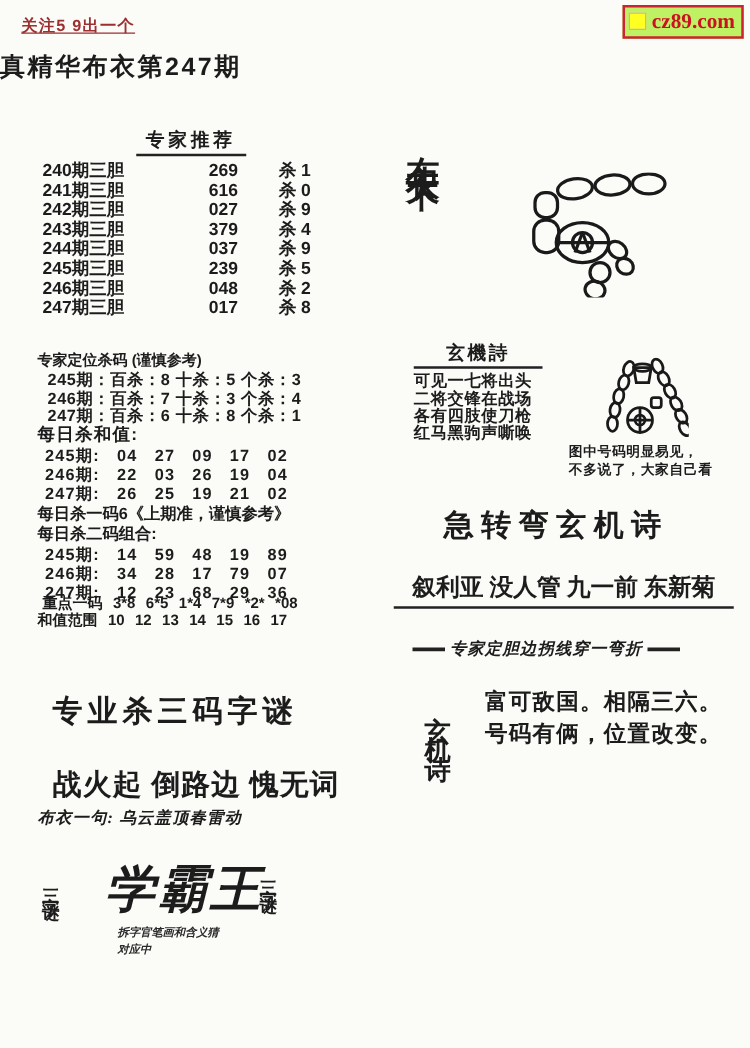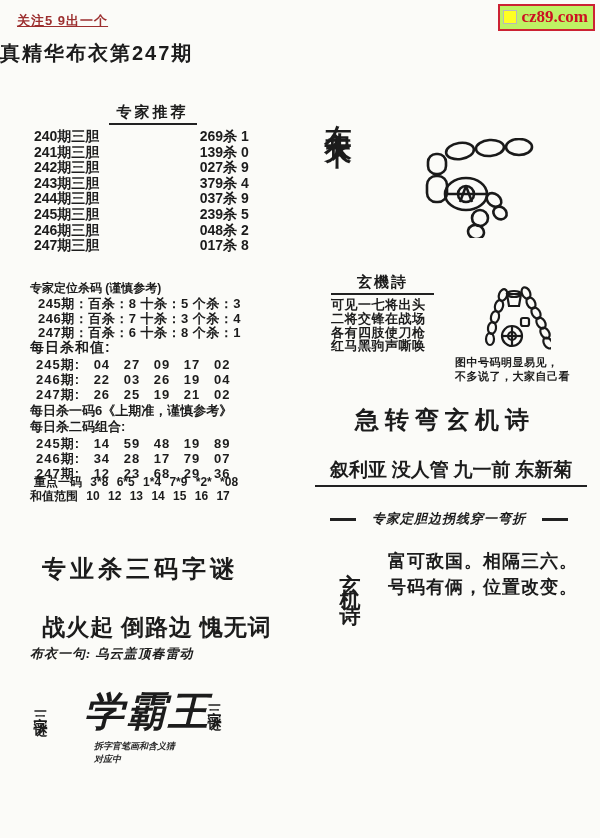--- a/index.html
+++ b/index.html
@@ -22,21 +22,21 @@
   .main-title { top:40px; left:0; right:0; text-align:left;
     font-size:20px; font-weight:bold; letter-spacing:2px; }
 
   
   .rec { top:103px; left:25px; width:255px; text-align:center; }
   .rec-title { display:inline-block; font-size:15px; font-weight:bold;
     letter-spacing:3px; border-bottom:2px solid #222; padding:0 8px 1px; }
   .rec-rows { margin-top:4px; font-size:14px; font-weight:bold; }
   .rec-row { display:flex; justify-content:center; line-height:15.6px; }
   .rec-row .c1 { width:105px; text-align:left; }
-  .rec-row .c2 { width:56px; text-align:right;margin-left:28px; }
+  .rec-row .c2 { width:56px; text-align:left;margin-left:28px; }
   .rec-row .c3 { width:48px; text-align:left; }
 
   .sec-h12 { font-size:12px; font-weight:bold; }
   .sec-h14 { font-size:14px; font-weight:bold; letter-spacing:1px; }
   .kline { font-size:13px; font-weight:bold; line-height:14.6px; letter-spacing:.5px; }
   .nline { font-size:13px; font-weight:bold; line-height:15px; word-spacing:9px; letter-spacing:1px; }
   .small-k { font-size:12px; font-weight:bold; word-spacing:5px; }
 
   .riddle-title { top:553px; left:30px; width:220px; text-align:center;
     font-family:"Liberation Serif", serif; font-size:24px; font-weight:bold; letter-spacing:4px; }
@@ -58,21 +58,21 @@
   .xj-box { top:273px; left:331px; width:103px; }
   .xj-title { text-align:center; font-size:15px; font-weight:bold; letter-spacing:2px;
     border-bottom:2px solid #222; padding-bottom:1px; margin-bottom:3px; }
   .xj-line { font-size:13px; font-weight:bold; line-height:13.8px; letter-spacing:.5px; white-space:nowrap; }
   .doodle-cap { top:355px; left:455px; font-size:11px; font-weight:bold; line-height:14px; letter-spacing:.5px; }
   .sharp-title { top:404px; left:330px; width:230px; text-align:center;
     font-family:"Liberation Serif", serif; font-size:24px; font-weight:bold; letter-spacing:6px; }
   .sharp-line { top:457px; left:315px; width:272px; text-align:center;
     font-family:"Liberation Serif", serif; font-size:19px; font-weight:bold;
     border-bottom:2px solid #222; padding-bottom:2px; white-space:nowrap; }
-  .dash-row { top:510px; left:330px; width:230px; display:flex; align-items:center; gap:16px; }
+  .dash-row { top:510px; left:330px; width:230px; display:flex; align-items:center; gap:4px; }
   .dash-bar { flex:0 0 26px; height:3px; background:#222; }
   .dash-text { font-family:"Liberation Serif", serif; font-style:italic;
     font-size:13px; font-weight:bold; letter-spacing:1px; white-space:nowrap; }
   .bp-label { top:556px; left:336px; font-family:"Liberation Serif", serif;
     font-size:21px; font-weight:bold; letter-spacing:16px; }
   .bp-lines { top:548px; left:388px; font-size:18px; font-weight:bold; line-height:26px; letter-spacing:1px; }
 
   svg { display:block; }
 </style>
 </head>
@@ -90,21 +90,21 @@
   <div class="abs rec">
     <span class="rec-title">专家推荐</span>
     <div class="rec-rows">
       <div class="rec-row">
           <span class="c1">240期三胆</span>
           <span class="c2">269</span>
           <span class="c3">杀 1</span>
         </div>
       <div class="rec-row">
           <span class="c1">241期三胆</span>
-          <span class="c2">139</span>
+          <span class="c2">616</span>
           <span class="c3">杀 0</span>
         </div>
       <div class="rec-row">
           <span class="c1">242期三胆</span>
           <span class="c2">027</span>
           <span class="c3">杀 9</span>
         </div>
       <div class="rec-row">
           <span class="c1">243期三胆</span>
           <span class="c2">379</span>

